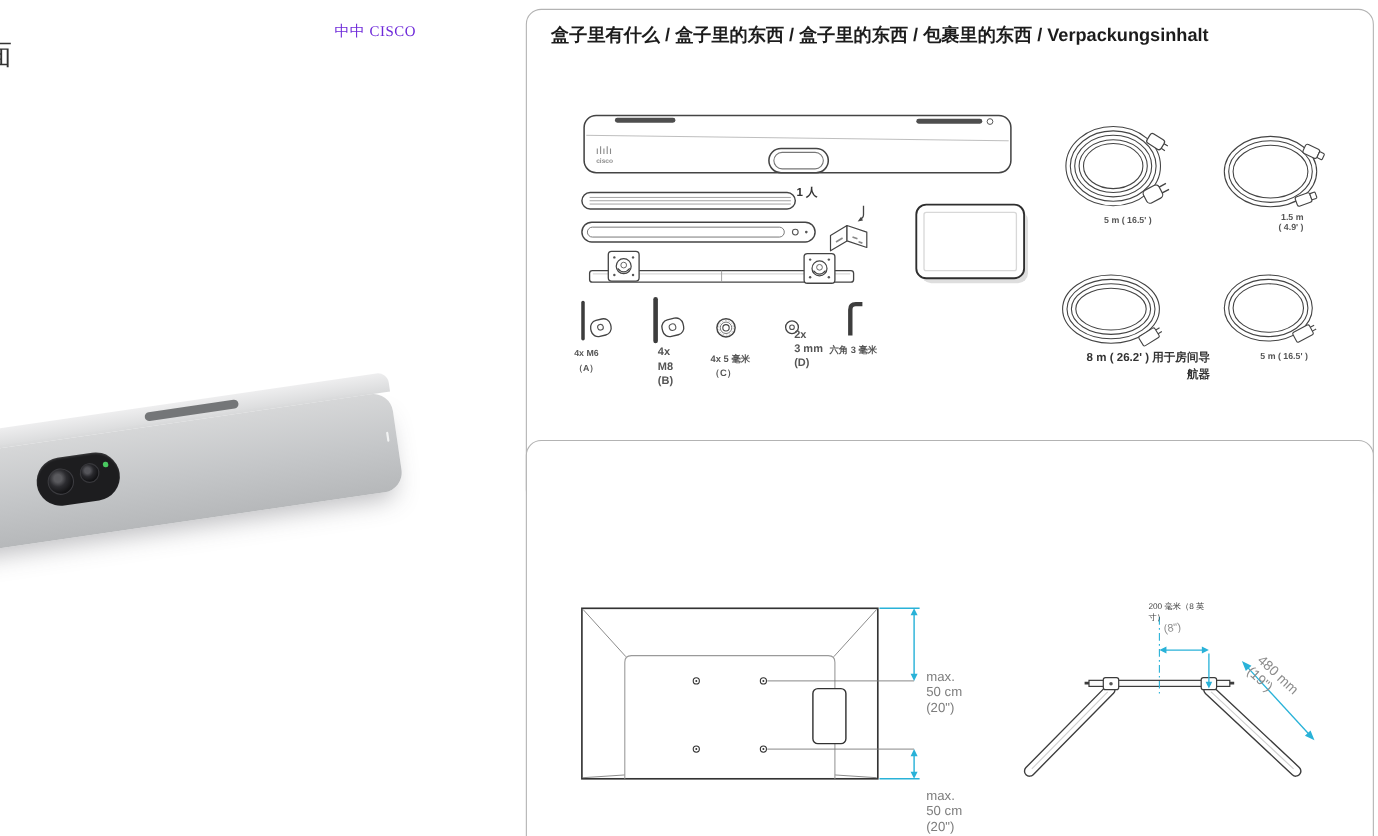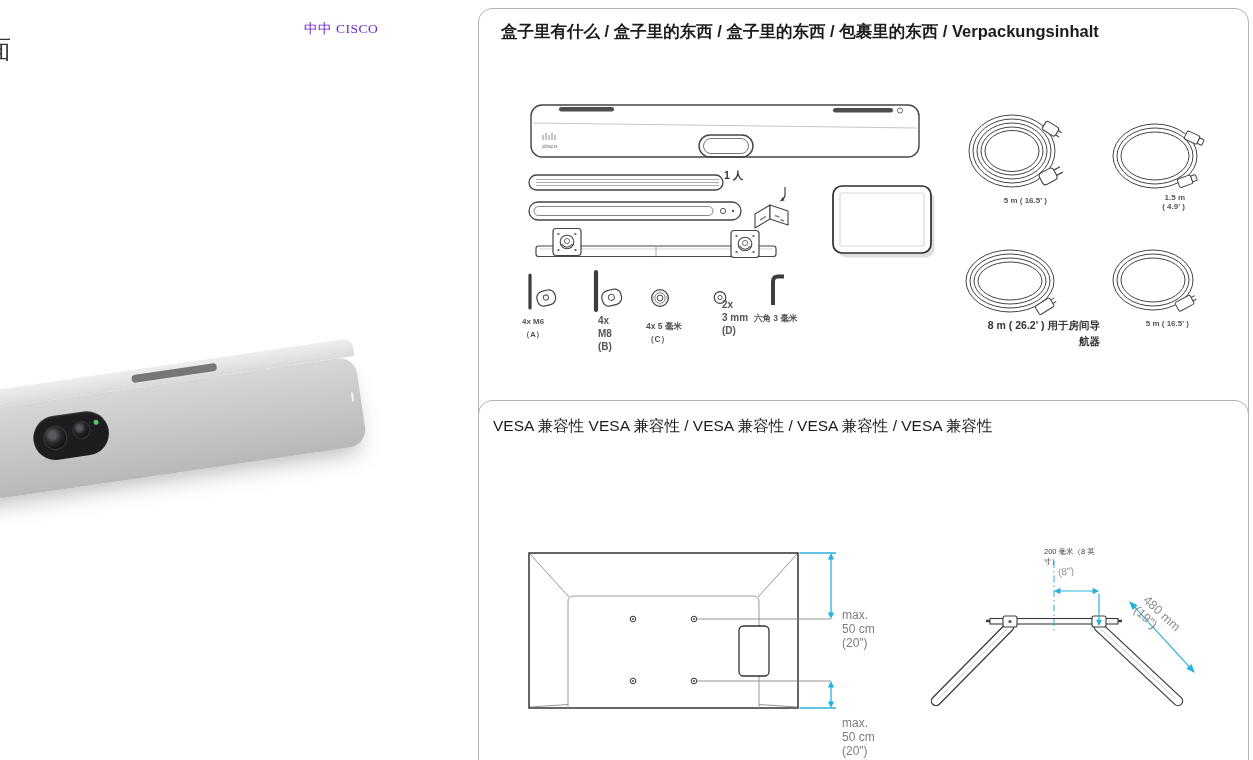--- a/index.html
+++ b/index.html
@@ -225,21 +225,20 @@
   <div class="lab abs" style="left:275px;top:304px;font-size:8.5px;">六角 3 毫米</div>
   <div class="cable-lab abs" style="left:498px;top:187px;width:70px;">5 m ( 16.5' )</div>
   <div class="cable-lab abs pre" style="left:646px;top:184px;width:60px;">1.5 m
 ( 4.9' )</div>
   <div class="eth-lab abs pre" style="left:471px;top:309px;width:150px;text-align:right;">8 m ( 26.2' ) 用于房间导
 航器</div>
   <div class="cable-lab abs" style="left:640px;top:310px;width:70px;">5 m ( 16.5' )</div>
 </div>
 
 <div id="panel2" class="panel">
-  <div class="panel-title">VESA 兼容性 VESA 兼容性 / VESA 兼容性 / VESA 兼容性 / VESA 兼容性</div>
 
   <svg width="771" height="378" viewBox="0 0 771 378">
 
     <g fill="none" stroke="#333">
       <rect x="50" y="152" width="269" height="155" stroke-width="1.5" fill="#fff"></rect>
       <path d="M51 153 L90 196 M318 153 L279 196 M51 306 L89 303.5 M318 306 L280 303.5" stroke="#8a8a8a" stroke-width="0.9"></path>
       <path d="M89 307 V201 Q89 195 95 195 H274 Q280 195 280 201 V307" stroke="#9a9a9a" stroke-width="1"></path>
       <g stroke-width="1">
         <circle cx="154" cy="218" r="2.8"></circle>
           <circle cx="154" cy="218" r="0.9" fill="#333" stroke="none"></circle>

